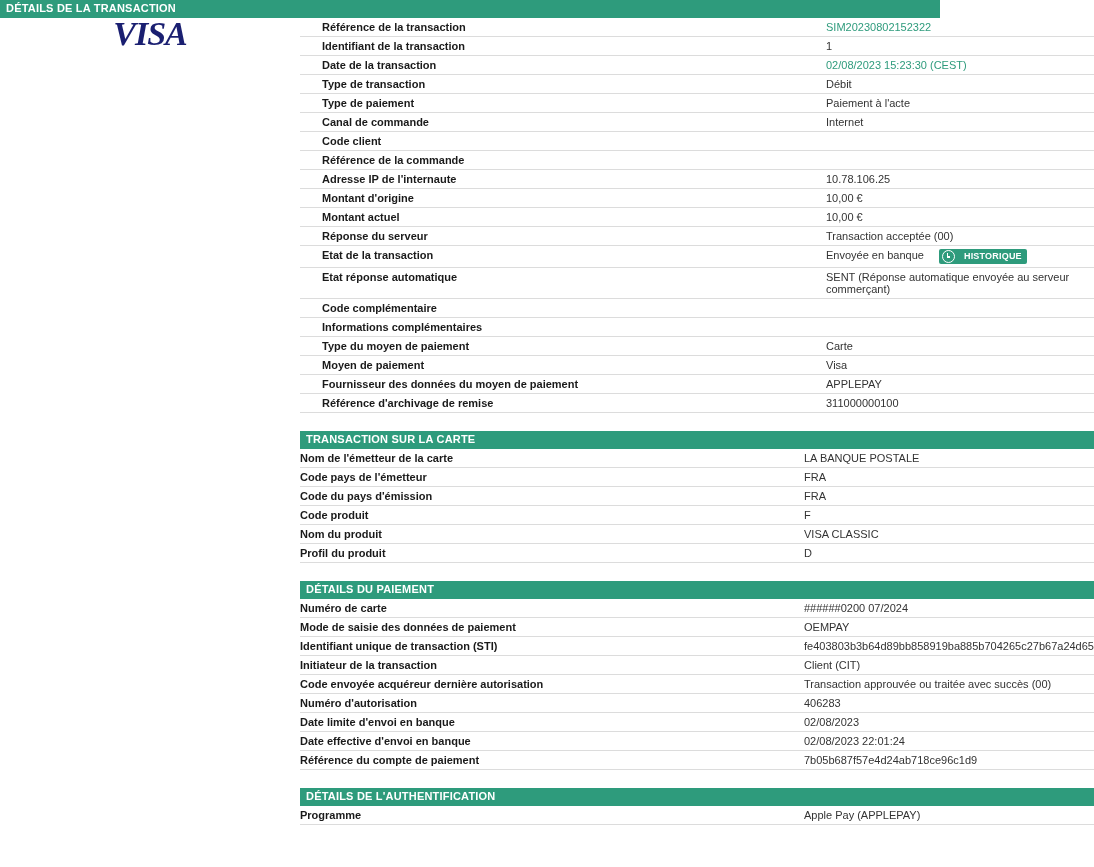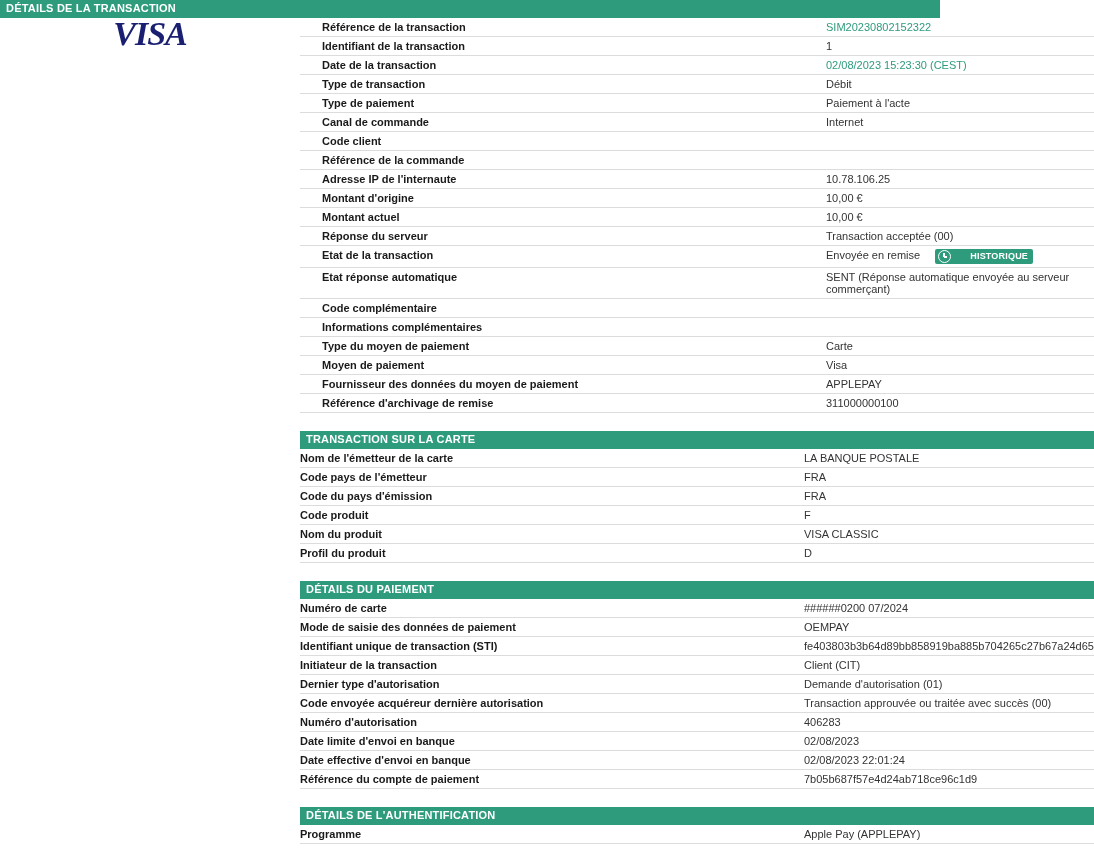--- a/index.html
+++ b/index.html
@@ -99,21 +99,21 @@
     width: 794px;
     box-sizing: border-box;
   }
   .top-header {
     width: 940px;
     box-sizing: border-box;
   }
   .hist-badge {
     display: inline-flex;
     align-items: center;
-    gap: 19px;
+    gap: 9px;
     background: #2e9b7c;
     color: #ffffff;
     font-size: 9px;
     font-weight: bold;
     padding: 1px 5px 1px 3px;
     border-radius: 2px;
     margin-left: 12px;
     vertical-align: middle;
     line-height: 11px;
     letter-spacing: 0.2px;
@@ -207,21 +207,21 @@
               <td class="label">Montant actuel</td>
               <td class="value">10,00 €</td>
             </tr>
           <tr>
               <td class="label">Réponse du serveur</td>
               <td class="value">Transaction acceptée (00)</td>
             </tr>
           <tr>
             <td class="label">Etat de la transaction</td>
             <td class="value">
-              <span>Envoyée en remise</span>
+              <span>Envoyée en banque</span>
               <span class="hist-badge">
                 <span class="circ"></span>
                 <span>HISTORIQUE</span>
               </span>
             </td>
           </tr>
           <tr>
               <td class="label">Etat réponse automatique</td>
               <td class="value">SENT (Réponse automatique envoyée au serveur commerçant)</td>
             </tr>
@@ -307,24 +307,20 @@
             </tr>
           <tr>
               <td class="label">Identifiant unique de transaction (STI)</td>
               <td class="value">fe403803b3b64d89bb858919ba885b704265c27b67a24d65b1</td>
             </tr>
           <tr>
               <td class="label">Initiateur de la transaction</td>
               <td class="value">Client (CIT)</td>
             </tr>
           <tr>
-              <td class="label">Dernier type d'autorisation</td>
-              <td class="value">Demande d'autorisation (01)</td>
-            </tr>
-          <tr>
               <td class="label">Code envoyée acquéreur dernière autorisation</td>
               <td class="value">Transaction approuvée ou traitée avec succès (00)</td>
             </tr>
           <tr>
               <td class="label">Numéro d'autorisation</td>
               <td class="value">406283</td>
             </tr>
           <tr>
               <td class="label">Date limite d'envoi en banque</td>
               <td class="value">02/08/2023</td>

